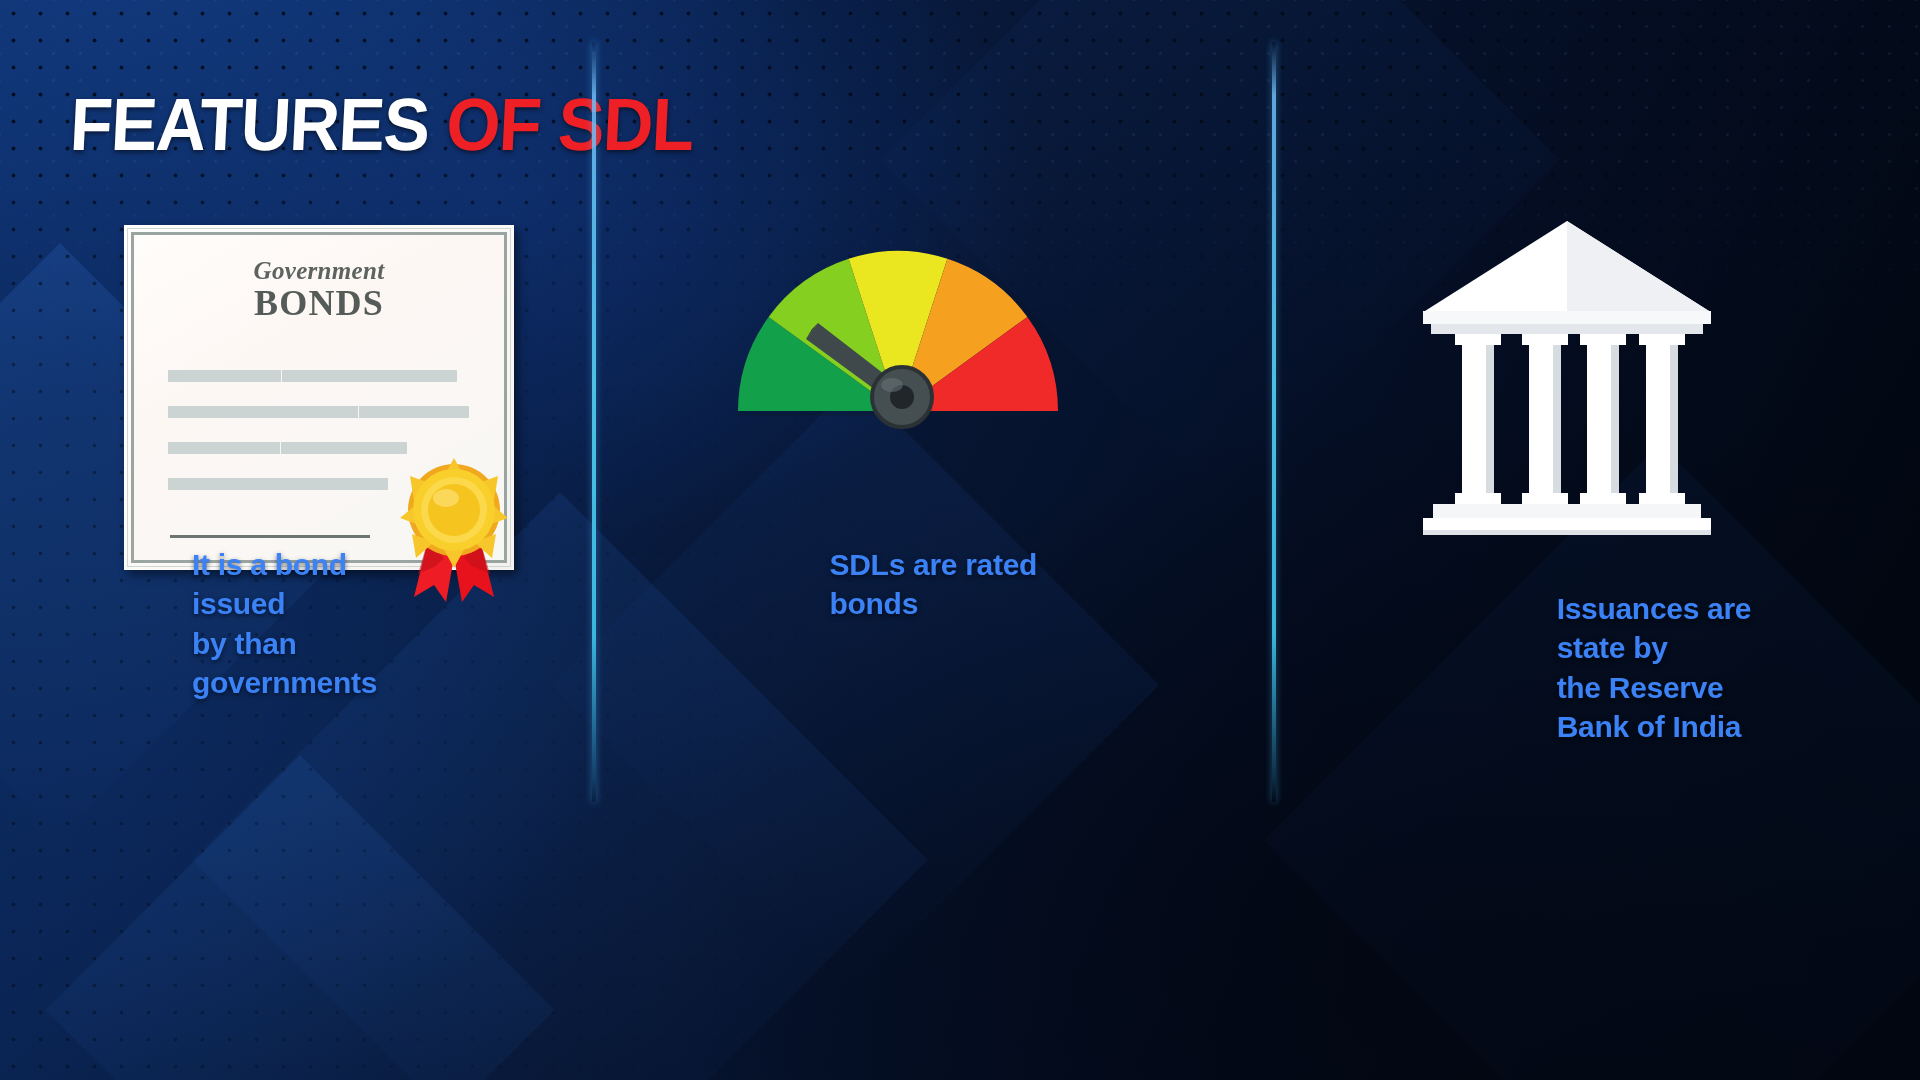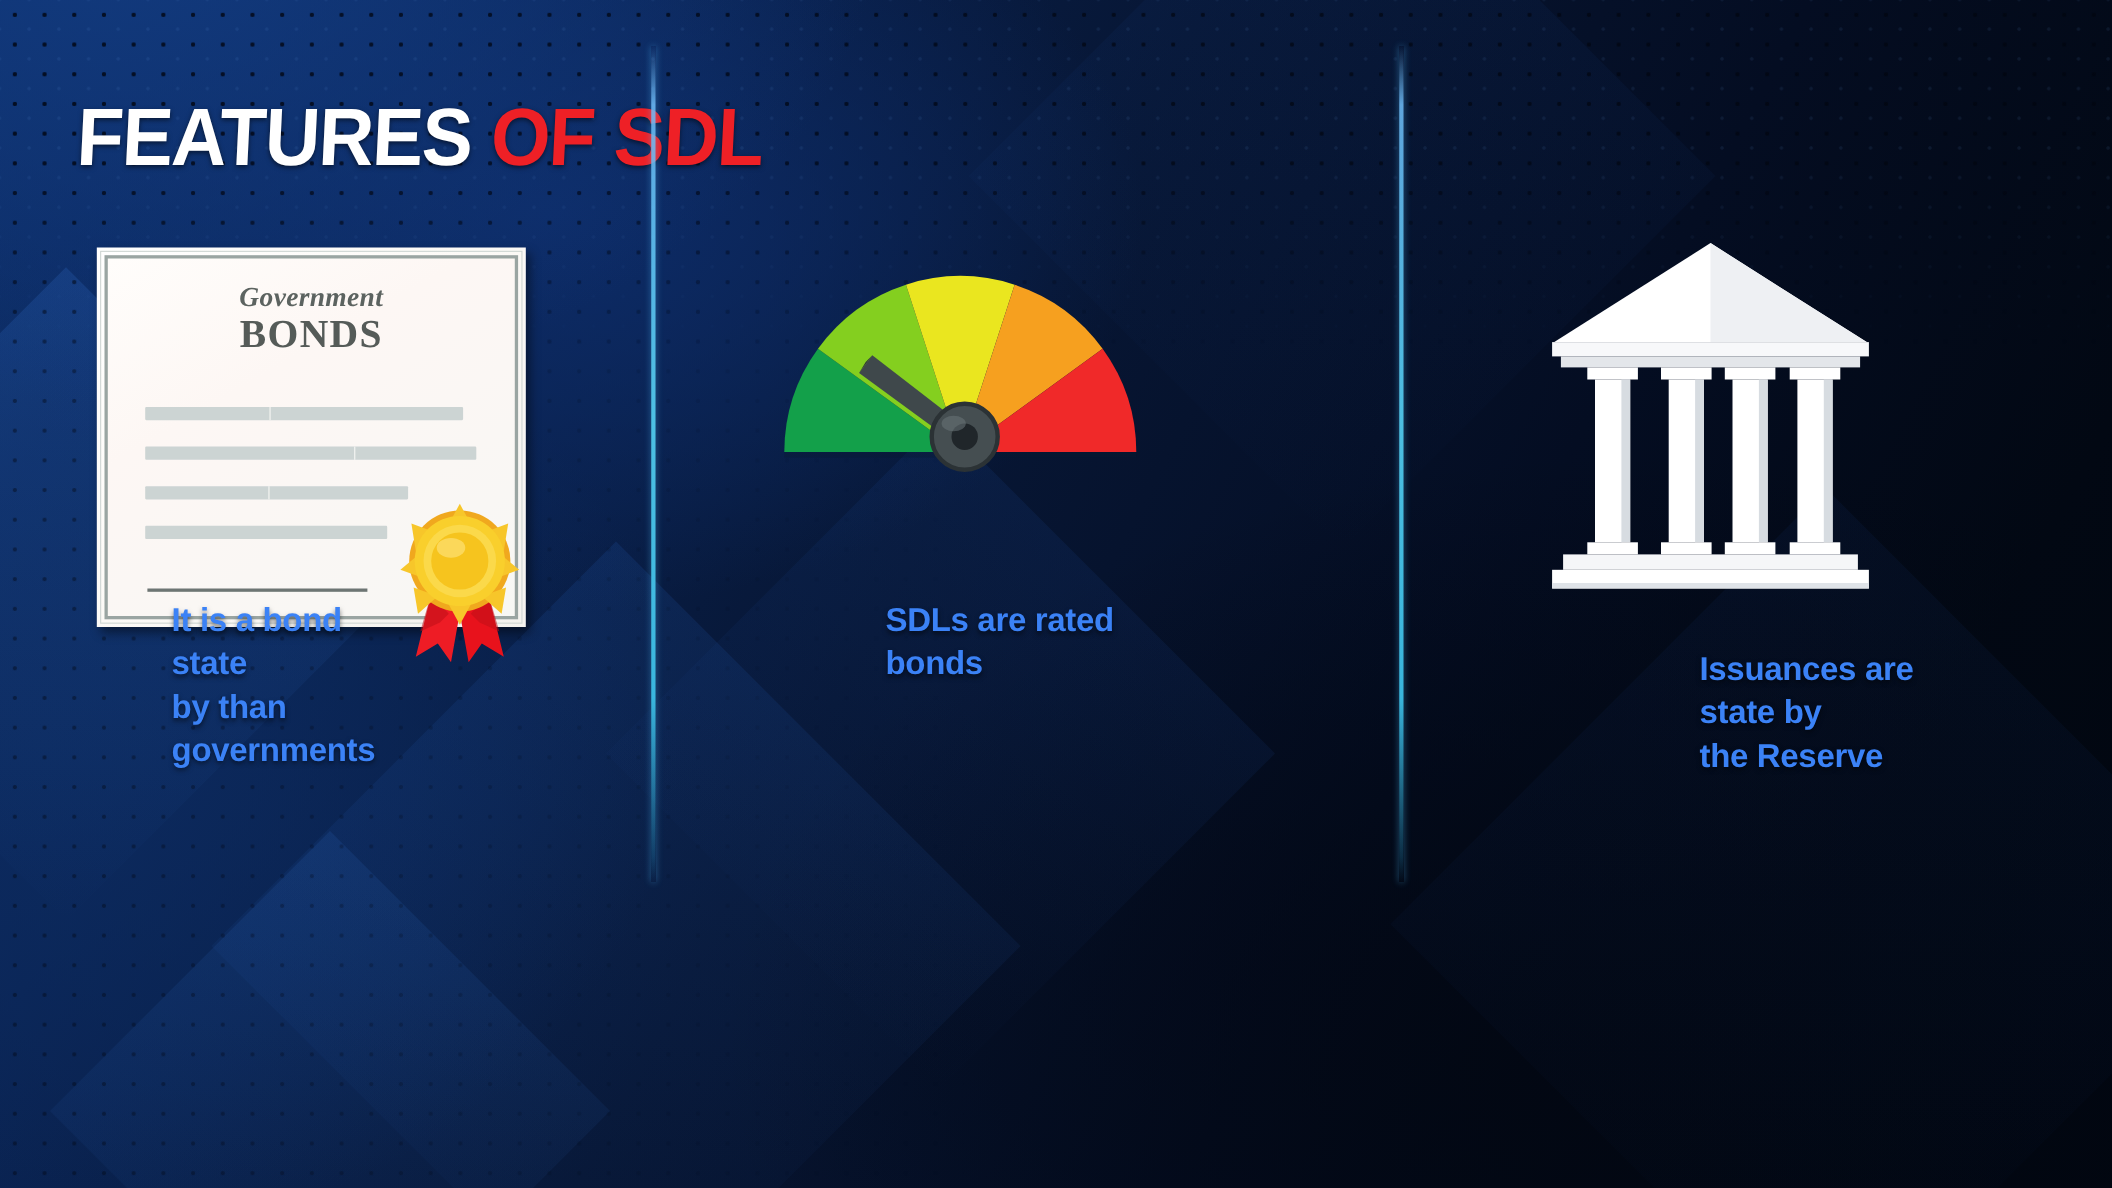--- a/index.html
+++ b/index.html
@@ -55,21 +55,21 @@
     transform:scaleX(.94) skewX(-3deg); transform-origin:left top;
   }
   .title .w{ color:#ffffff; text-shadow:0 2px 5px rgba(0,0,0,.55); }
   .title .r{ color:#ee2026; text-shadow:0 2px 5px rgba(0,0,0,.55); }
 
   .cols{
     position:absolute; left:0; top:215px; width:1920px; height:850px;
     display:flex;
   }
   .col{ position:relative; }
-  .col-1{ width:585px; padding-left:78px; }
+  .col-1{ width:585px; padding-left:78px;margin-left:36px; }
   .col-2{ width:680px; padding-left:110px; }
   .col-3{ width:655px; padding-left:140px; }
 
   .divider{
     position:absolute; top:42px; width:4px; height:760px;
     background:linear-gradient(to bottom,
       rgba(120,200,255,0) 0%,
       rgba(110,190,250,.85) 7%,
       rgba(80,200,235,.95) 45%,
       rgba(60,190,230,.95) 78%,
@@ -215,21 +215,21 @@
               <circle cx="66" cy="56" r="41" fill="#f9cf2c"></circle>
               <circle cx="66" cy="56" r="33" fill="#fbd94a"></circle>
               <circle cx="66" cy="56" r="26" fill="#f6c41e"></circle>
               <ellipse cx="58" cy="44" rx="13" ry="9" fill="#ffe682" opacity=".6"></ellipse>
             </g>
           </svg>
         </div>
       </div>
       <div class="caption c1-cap" style="position:relative;">
         <span class="ln">It is a bond</span>
-        <span class="ln">state</span>
+        <span class="ln">issued</span>
         <span class="ln">by than</span>
         <span class="ln">governments</span>
       </div>
     </div>
 
     <div class="col col-2">
       <div class="icon-wrap">
         <svg class="gauge" viewBox="0 0 340 310">
           <defs>
             <clipPath id="halfclip">
@@ -302,17 +302,18 @@
 
           <rect x="16" y="289" width="268" height="14" fill="#f5f6f8"></rect>
           <rect x="6" y="303" width="288" height="17" fill="#ffffff"></rect>
           <rect x="6" y="315" width="288" height="5" fill="#dfe3e8"></rect>
         </svg>
       </div>
       <div class="caption c3-cap" style="position:relative;">
         <span class="ln">Issuances are</span>
         <span class="ln">state by</span>
         <span class="ln">the Reserve</span>
+        <span class="ln">Bank of India</span>
       </div>
     </div>
 
   </div>
 </div>
 
 </body></html>

